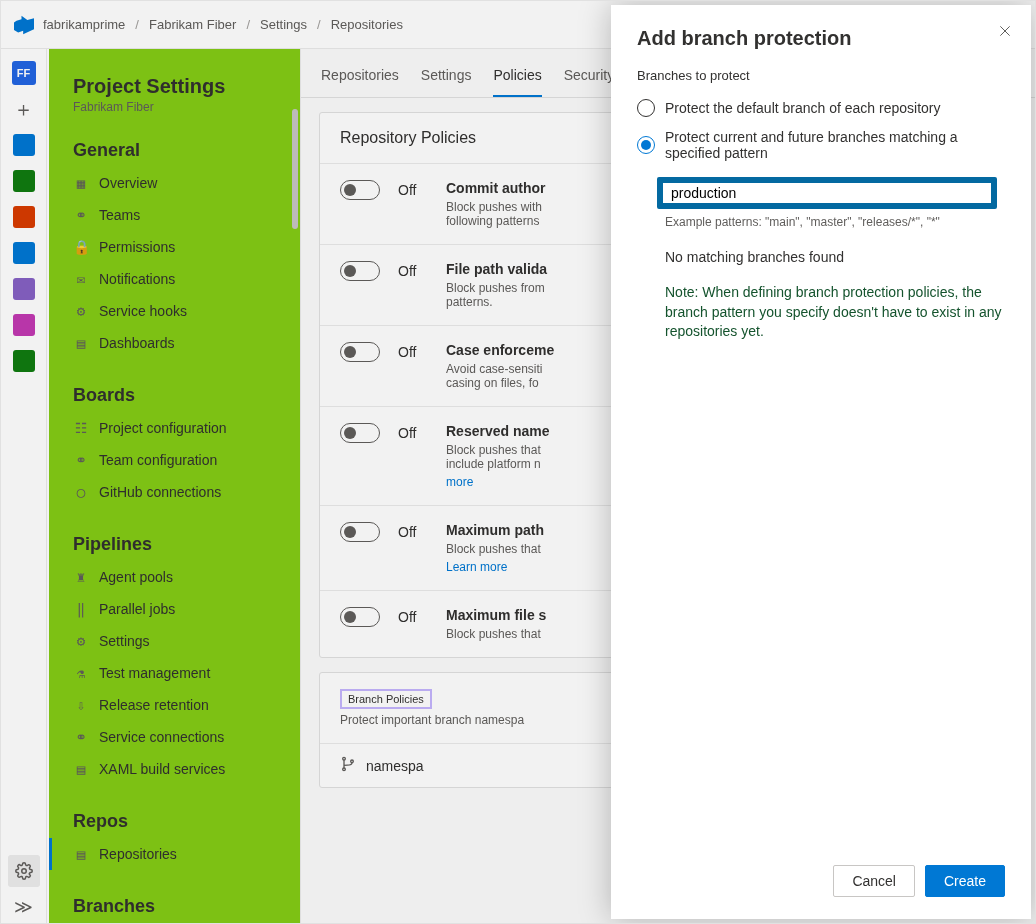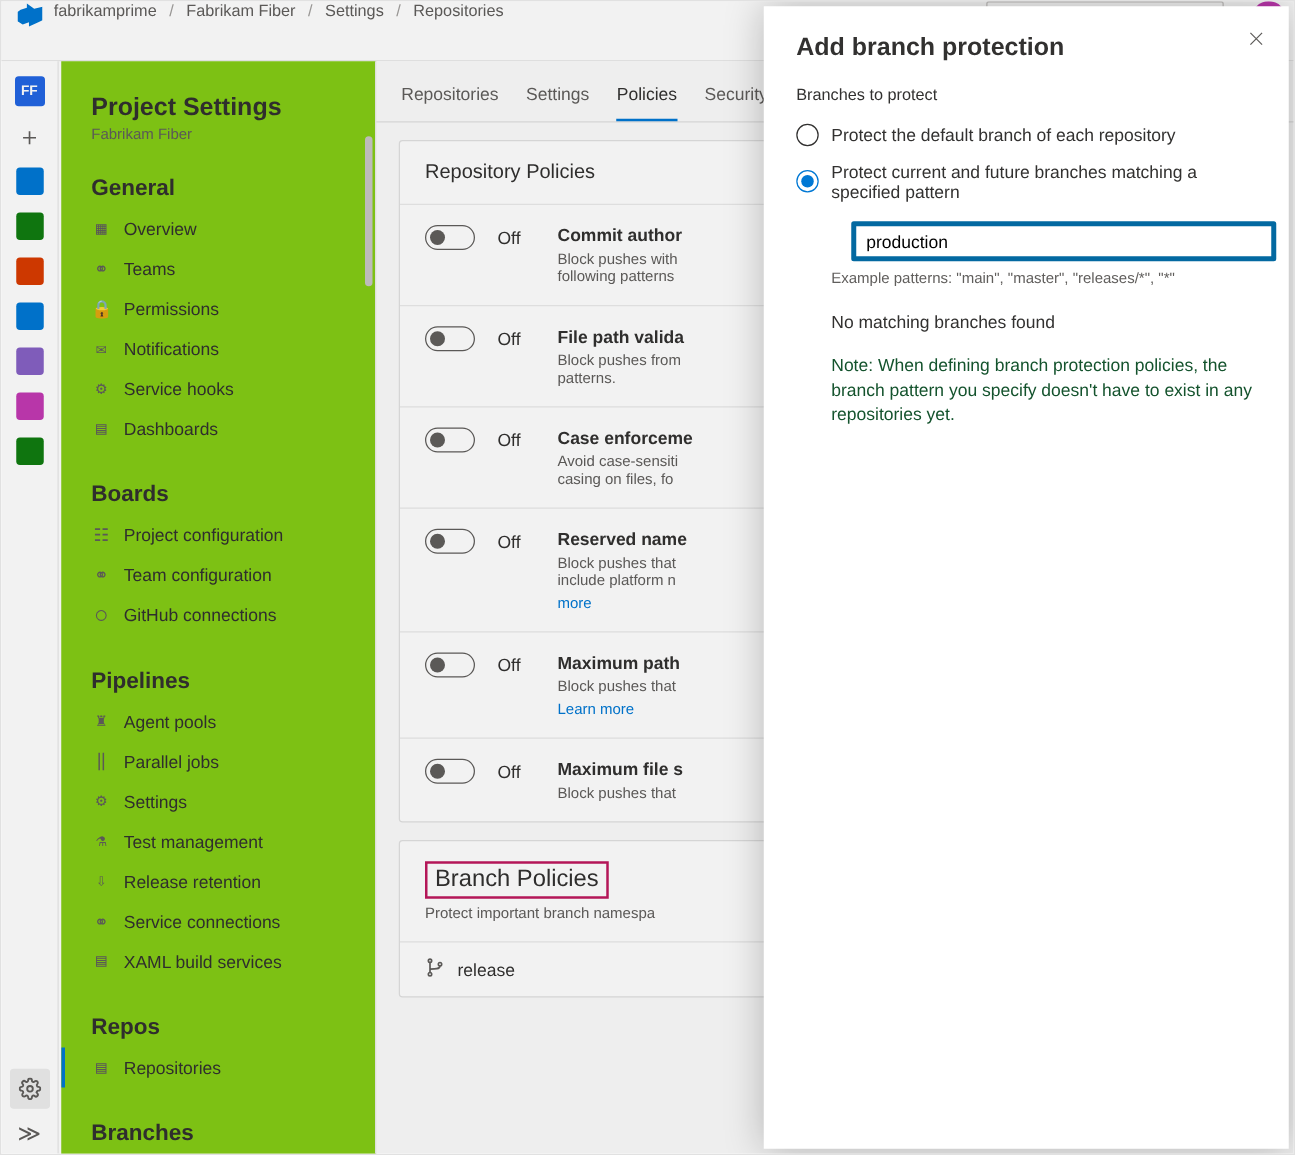--- a/index.html
+++ b/index.html
@@ -1,21 +1,21 @@
 <!DOCTYPE html>
 <html><head>
 <meta charset="utf-8">
 <style>
   * { box-sizing: border-box; }
   html, body { margin:0; padding:0; height:100%; font-family: "Segoe UI", Arial, sans-serif; font-size:14px; color:#323130; background:#fff; }
   .app { width:1036px; height:924px; position:relative; overflow:hidden; border:1px solid #e1e1e1; }
   .overlay { position:absolute; inset:0; background:rgba(0,0,0,0.05); pointer-events:none; z-index:5; }
 
   
-  .topbar { height:48px; display:flex; align-items:flex-start; padding:0 12px; border-bottom:1px solid #eaeaea; gap:8px; }
+  .topbar { height:48px; display:flex; align-items:center; padding:0 12px; border-bottom:1px solid #eaeaea; gap:8px; }
   .logo { width:22px; height:22px; color:#0078d4; display:flex; align-items:center; justify-content:center; }
   .breadcrumb { display:flex; align-items:center; gap:10px; color:#605e5c; font-size:13px; }
   .breadcrumb .sep { color:#a19f9d; }
   .breadcrumb .crumb { cursor:pointer; }
   .search { margin-left:auto; width:190px; height:30px; border:1px solid #c8c6c4; border-radius:2px; }
   .avatar-clip { margin-left:14px; margin-right:-6px; width:28px; height:28px; border-radius:50%; background:#c239b3; }
 
   
   .rail { position:absolute; left:0; top:48px; bottom:0; width:46px; background:#fff; border-right:1px solid #eaeaea; display:flex; flex-direction:column; align-items:center; padding-top:8px; gap:4px; }
   .rail-item { width:32px; height:32px; display:flex; align-items:center; justify-content:center; border-radius:3px; font-size:16px; }
@@ -47,34 +47,34 @@
   .card-header { padding:16px 20px; }
   .card-header .ch-title { font-size:16px; }
   .card-header .ch-sub { color:#605e5c; font-size:12px; margin-top:4px;}
   .policy-row { display:flex; align-items:flex-start; gap:18px; padding:16px 20px; border-top:1px solid #eaeaea; }
   .toggle { width:40px; height:20px; border-radius:10px; background:#fff; border:1px solid #605e5c; position:relative; flex-shrink:0; }
   .toggle .knob { position:absolute; left:3px; top:3px; width:12px; height:12px; border-radius:50%; background:#605e5c; }
   .tog-label { width:30px; color:#323130; font-size:14px; flex-shrink:0; line-height:20px;}
   .pol-title { font-weight:600; }
   .pol-desc { color:#605e5c; font-size:12px; margin-top:4px; }
   .pol-link { color:#0078d4; font-size:12px; margin-top:4px; display:inline-block; cursor:pointer; }
-  .branch-policies-title { display:inline-block; border:2px solid #be185d; padding:2px 6px; font-size:19px;}
+  .branch-policies-title { display:inline-block; border:2px solid #c4b5fd; padding:2px 6px; font-size:11px;}
   .branch-row { display:flex; align-items:center; gap:10px; padding:12px 20px; border-top:1px solid #eaeaea; color:#323130; }
   .branch-row .bicon{ color:#605e5c; }
 
   
   .modal { position:absolute; top:4px; right:4px; bottom:4px; width:420px; background:#fff; box-shadow:0 0 30px rgba(0,0,0,0.25); z-index:20; padding:22px 26px; display:flex; flex-direction:column;}
   .modal h2 { margin:0 0 18px 0; font-size:20px; font-weight:600; }
   .modal .close { position:absolute; top:18px; right:18px; cursor:pointer; color:#605e5c; font-size:16px;}
   .modal-label { font-size:13px; margin-bottom:10px;}
   .radio-row { display:flex; align-items:center; gap:10px; margin:6px 0; font-size:14px; }
   .radio { width:18px; height:18px; border:1px solid #323130; border-radius:50%; display:flex; align-items:center; justify-content:center; flex-shrink:0;}
   .radio.checked { border-color:#0078d4;}
   .radio.checked::after{ content:""; width:10px; height:10px; background:#0078d4; border-radius:50%;}
-  .pattern-input { margin:10px 0 6px 44px; width:calc(100% - 28px); height:32px; border:4px solid #0369a1; border-radius:2px; padding:0 8px; font-family:inherit; font-size:14px; outline:none;}
+  .pattern-input { margin:10px 0 6px 20px; width:calc(100% - 28px); height:32px; border:6px solid #0369a1; border-radius:2px; padding:0 8px; font-family:inherit; font-size:14px; outline:none;}
   .modal .hint { margin-left:28px; color:#605e5c; font-size:12px;}
   .modal .nomatch { margin:20px 0 0 28px; font-size:14px;}
   .modal .note { margin:18px 0 0 28px; font-size:14px; color:#14532d; line-height:1.4;}
   .modal-footer { margin-top:auto; display:flex; justify-content:flex-end; gap:10px; }
   .btn { height:32px; padding:0 18px; border-radius:2px; font-size:14px; cursor:pointer; display:inline-flex; align-items:center; }
   .btn.secondary { background:#fff; border:1px solid #c8c6c4; color:#323130;}
   .btn.primary { background:#0078d4; border:1px solid #0078d4; color:#fff;}
 </style>
 </head>
 <body>
@@ -295,21 +295,21 @@
       </div>
       <div class="branch-row">
         <span class="bicon">
           <svg width="16" height="16" viewBox="0 0 24 24" fill="none" stroke="currentColor" stroke-width="2">
               <circle cx="6" cy="4" r="2"></circle>
               <circle cx="6" cy="20" r="2"></circle>
               <circle cx="18" cy="8" r="2"></circle>
               <path d="M6 6v12M18 10c0 5-6 3-12 4"></path>
             </svg>
         </span>
-        <span>release</span>
+        <span>namespa</span>
       </div>
     </div>
   </div>
 
   <div class="overlay"></div>
 
   <div class="modal">
     <span class="close">
       <svg width="16" height="16" viewBox="0 0 24 24" stroke="currentColor" stroke-width="1.5">
           <path d="M5 5l14 14M19 5L5 19"></path>
@@ -322,14 +322,18 @@
       <span>Protect the default branch of each repository</span>
     </div>
     <div class="radio-row">
       <span class="radio checked"></span>
       <span>Protect current and future branches matching a specified pattern</span>
     </div>
     <input class="pattern-input" value="production" style="">
     <div class="hint">Example patterns: "main", "master", "releases/*", "*"</div>
     <div class="nomatch">No matching branches found</div>
     <div class="note">Note: When defining branch protection policies, the branch pattern you specify doesn't have to exist in any repositories yet.</div>
+    <div class="modal-footer">
+      <span class="btn secondary">Cancel</span>
+      <span class="btn primary">Create</span>
+    </div>
   </div>
 </div>
 
 </body></html>

